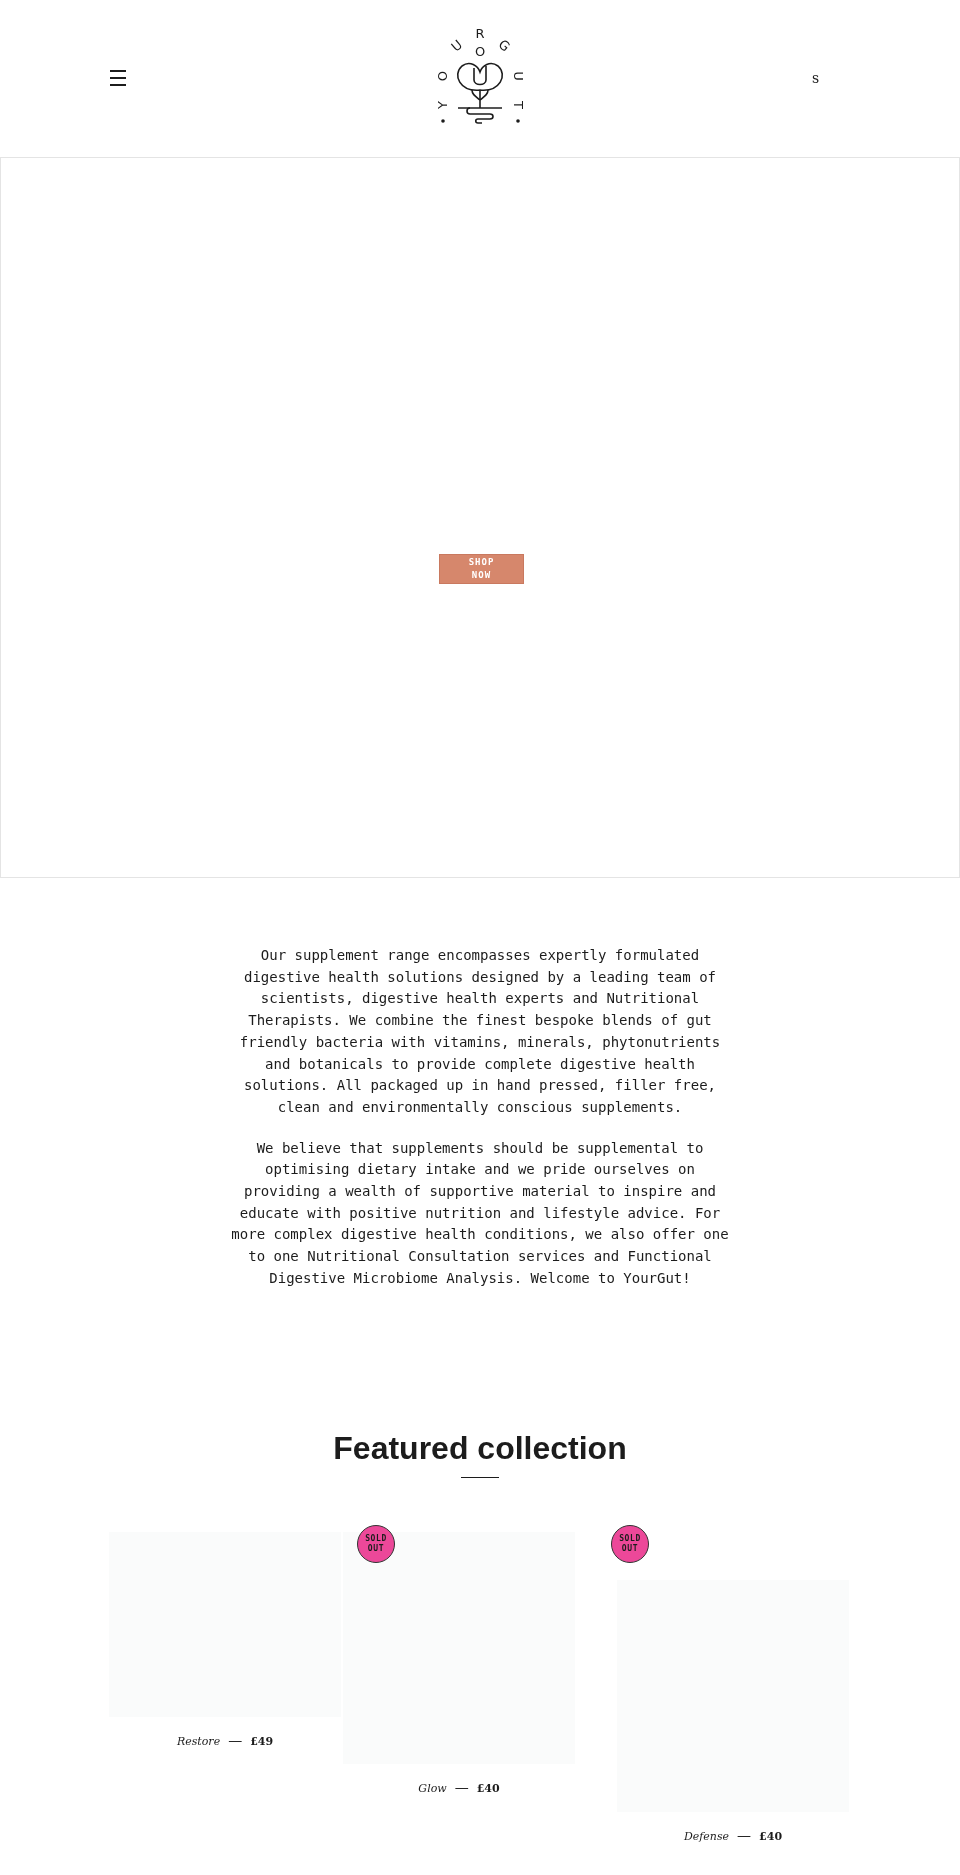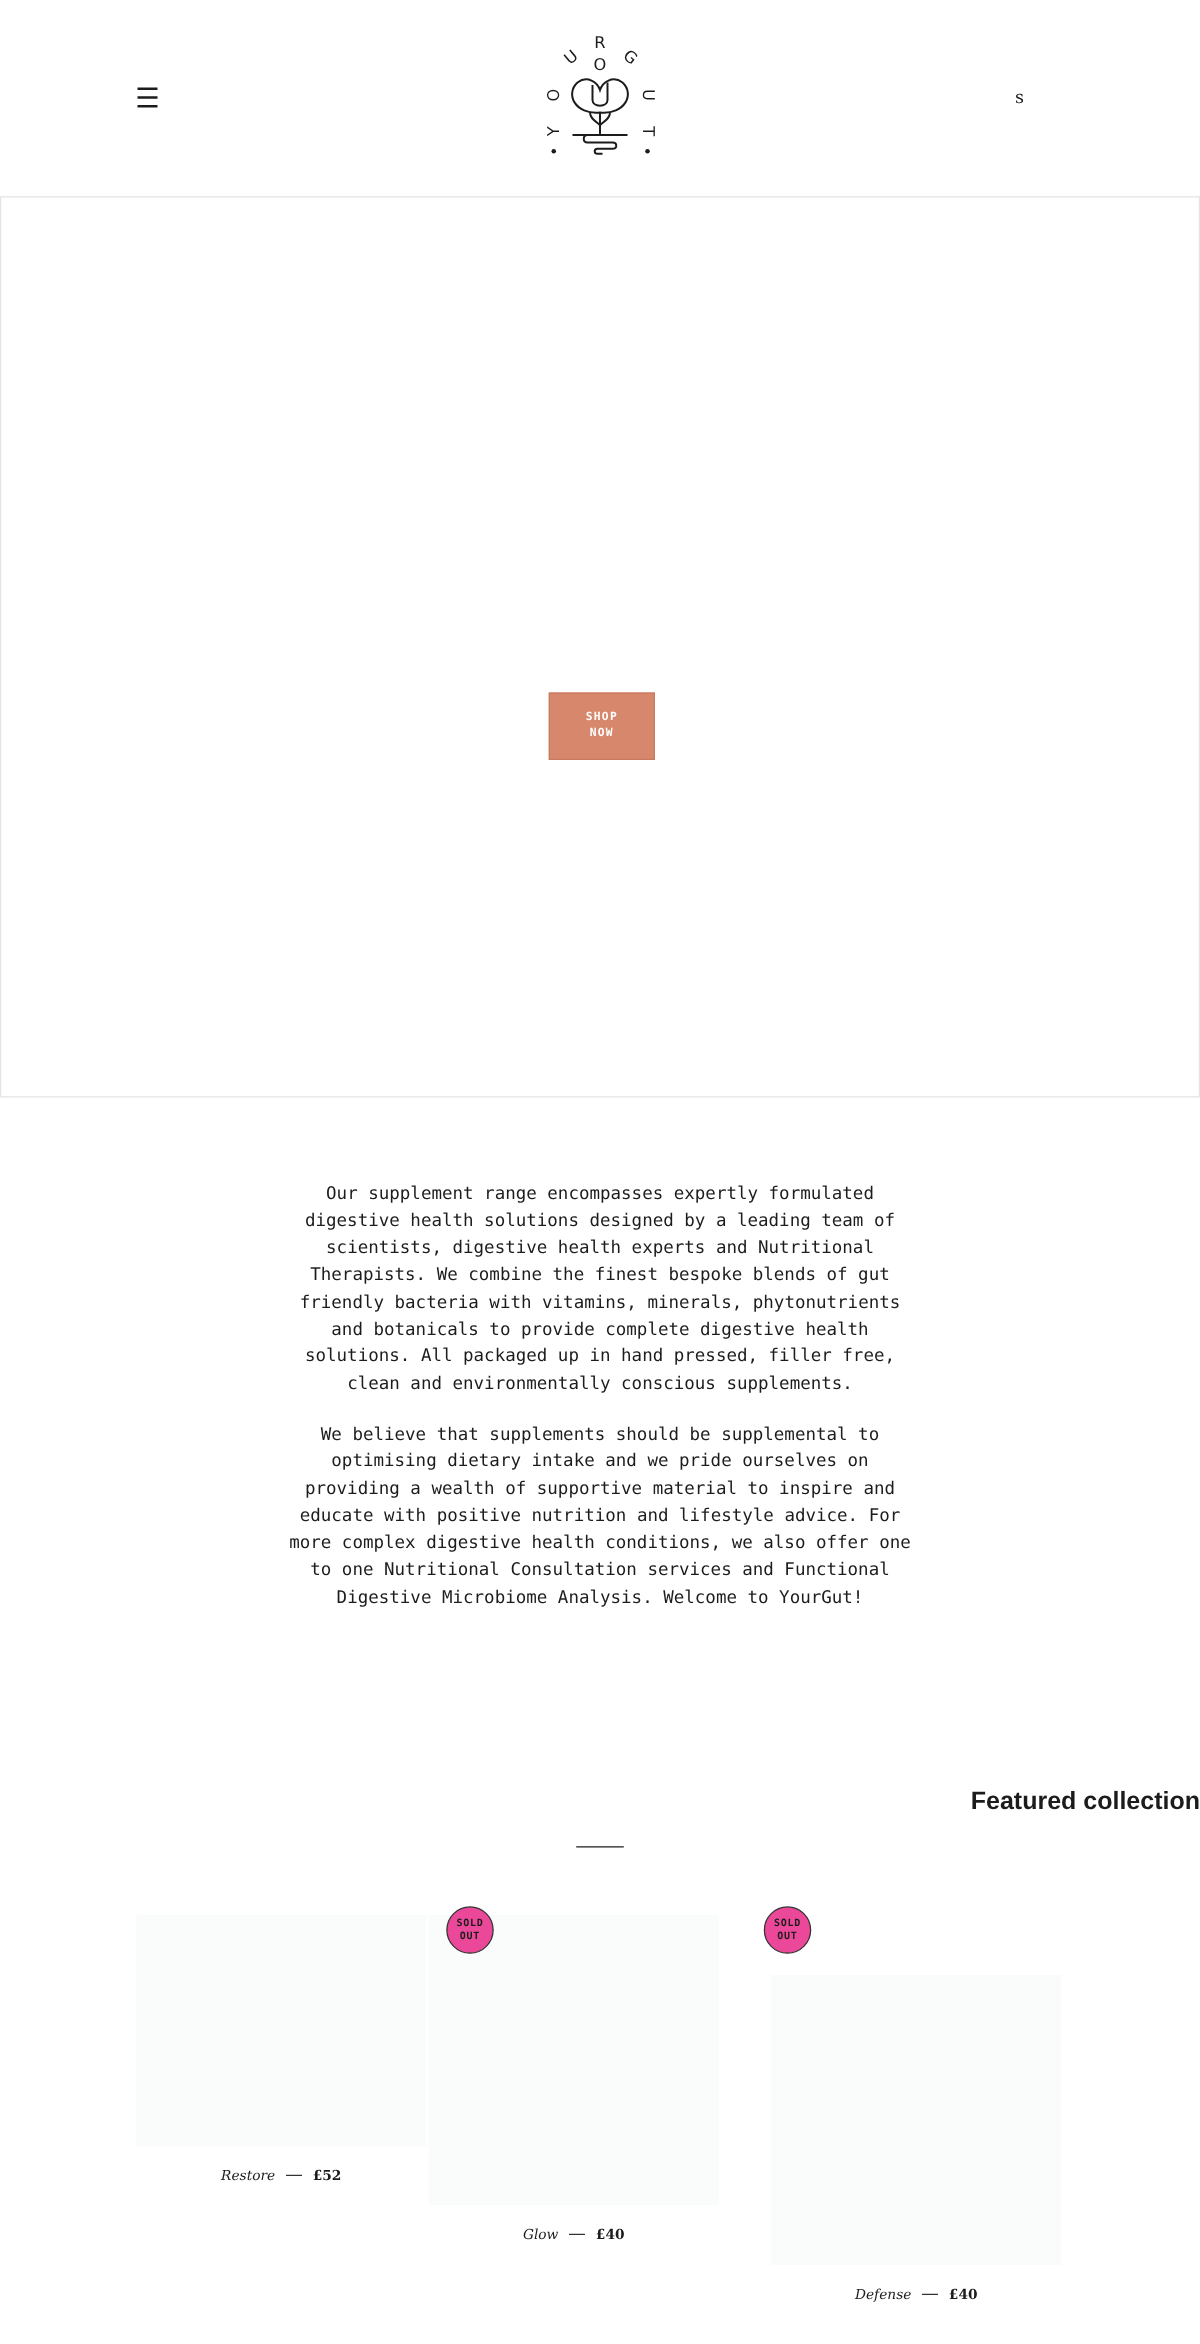--- a/index.html
+++ b/index.html
@@ -8,32 +8,32 @@
 
     
     .site-header { position: absolute; left: 0; top: 0; width: 960px; height: 157px; }
     .menu-btn { position: absolute; left: 110px; top: 70px; width: 22px; height: 18px; cursor: pointer; }
     .menu-btn span { display: block; height: 2px; background: #1c1c1c; margin-bottom: 5px; width: 16px; }
     .logo { position: absolute; left: 430px; top: 20px; width: 100px; height: 110px; }
     .cart-btn { position: absolute; left: 812px; top: 70px; font-family: "DejaVu Serif", serif; font-size: 14px; color: #1c1c1c; cursor: pointer; }
 
     
     .hero { position: absolute; left: 0; top: 157px; width: 960px; height: 721px; border: 1px solid #e4e4e4; background: #ffffff; }
-    .hero-btn { position: absolute; left: 438px; top: 396px; width: 85px; height: 54px; background: #d6876c; border: 1px solid #c9795f;
+    .hero-btn { position: absolute; left: 438px; top: 396px; width: 85px; height: 30px; background: #d6876c; border: 1px solid #c9795f;
       color: #ffffff; font-family: "DejaVu Sans Mono", monospace; font-weight: bold; font-size: 9px; letter-spacing: 1px;
       display: flex; align-items: center; justify-content: center; text-align: center; line-height: 13px; cursor: pointer; }
 
     
     .intro { position: absolute; left: 230px; top: 945px; width: 500px; text-align: center;
       font-family: "DejaVu Sans Mono", monospace; font-size: 14px; line-height: 21.7px; color: #1c1c1c; }
     .intro p { margin-bottom: 19px; }
 
     
-    .featured-title { position: absolute; left: 0; top: 1430px; width: 960px; text-align: right;
-      font-family: "Liberation Sans", sans-serif; font-size: 20px; color: #1c1c1c; }
+    .featured-title { position: absolute; left: 0; top: 1430px; width: 960px; text-align: center;
+      font-family: "Liberation Sans", sans-serif; font-size: 32px; color: #1c1c1c; }
     .featured-rule { position: absolute; left: 461px; top: 1477px; width: 38px; height: 1px; background: #1c1c1c; }
 
     .product { position: absolute; width: 232px; cursor: pointer; }
     .product-img { width: 232px; background: #fafbfb; }
     .product-meta { text-align: center; margin-top: 14px; }
     .product-name { font-family: "DejaVu Serif", serif; font-style: italic; font-size: 11px; color: #1c1c1c; }
     .product-dash { font-family: "DejaVu Serif", serif; font-size: 14px; color: #1c1c1c; margin: 0 4px; }
     .product-price { font-family: "DejaVu Serif", serif; font-weight: bold; font-size: 11px; color: #1c1c1c; }
 
     .sold-badge { position: absolute; width: 38px; height: 38px; border-radius: 50%; border: 1px solid #333;
@@ -94,21 +94,21 @@
 </section>
 
 <h2 class="featured-title">Featured collection</h2>
 <div class="featured-rule"></div>
 
 <a class="product" style="left:109px; top:1532px;">
   <div class="product-img" style="height:185px;"></div>
   <div class="product-meta">
     <span class="product-name">Restore</span>
     <span class="product-dash">—</span>
-    <span class="product-price">£52</span>
+    <span class="product-price">£49</span>
   </div>
 </a>
 
 <a class="product" style="left:343px; top:1532px;">
   <div class="product-img" style="height:232px;"></div>
   <div class="product-meta">
     <span class="product-name">Glow</span>
     <span class="product-dash">—</span>
     <span class="product-price">£40</span>
   </div>

